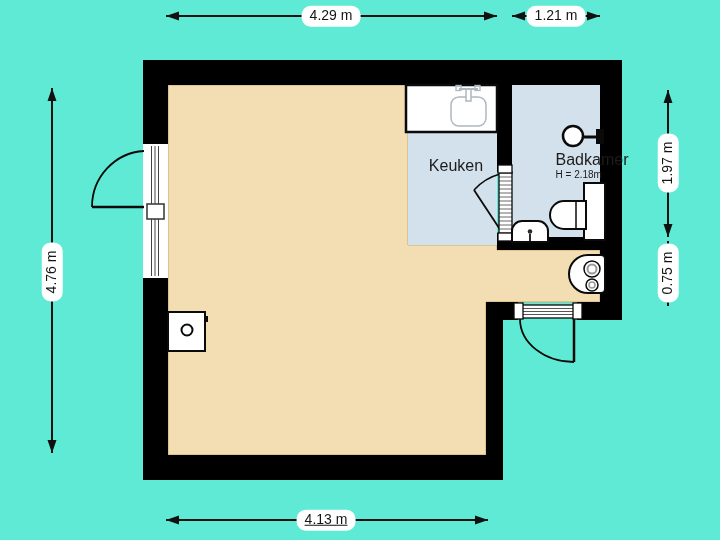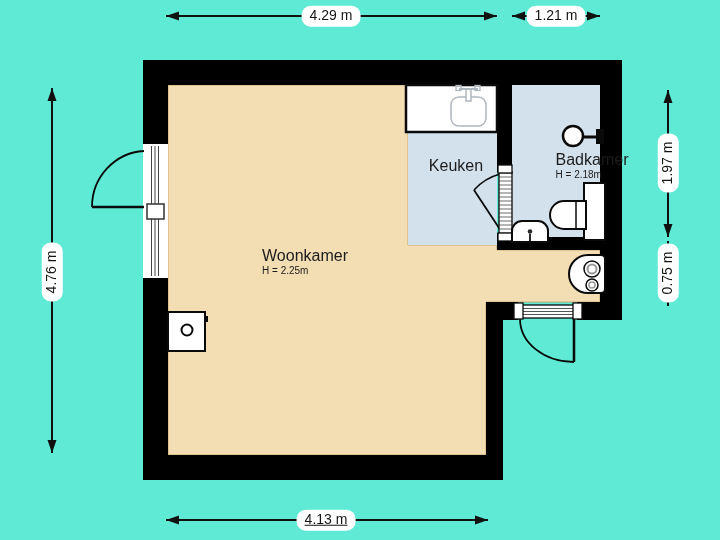--- a/index.html
+++ b/index.html
@@ -158,24 +158,20 @@
     </g>
   </svg>
 
   <div class="dim-label" style="left:331px;top:16px;">4.29 m</div>
   <div class="dim-label" style="left:556px;top:16px;">1.21 m</div>
   <div class="dim-label vert" style="left:52px;top:272px;">4.76 m</div>
   <div class="dim-label vert" style="left:668px;top:163px;">1.97 m</div>
   <div class="dim-label vert" style="left:668px;top:273px;">0.75 m</div>
   <div class="dim-label" style="left:326px;top:520px;text-decoration:underline;">4.13 m</div>
 
-  <div class="room-label" style="left:305px;top:262px;">
-    <span class="room-name">Woonkamer</span>
-    <span class="room-height">H = 2.25m</span>
-  </div>
   <div class="room-label" style="left:456px;top:166px;">
     <span class="room-name">Keuken</span>
   </div>
   <div class="room-label" style="left:584px;top:166px;margin-left:8px;">
     <span class="room-name">Badkamer</span>
     <span class="room-height">H = 2.18m</span>
   </div>
 </div>
 
 </body></html>

